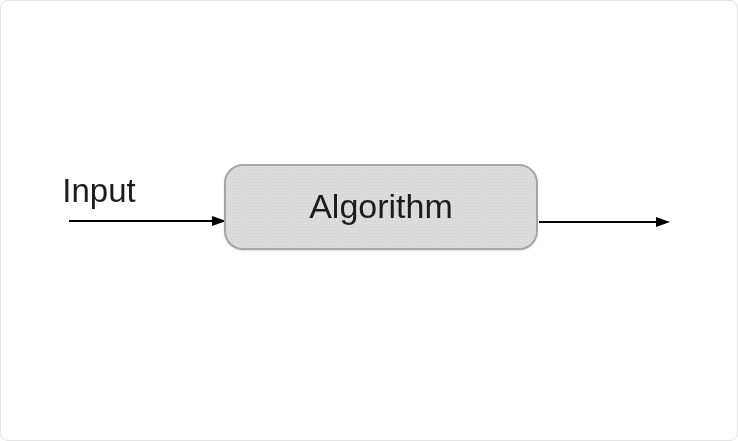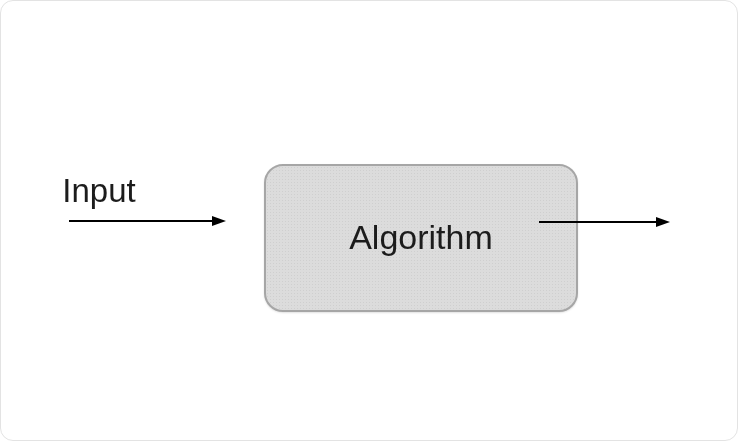--- a/index.html
+++ b/index.html
@@ -11,52 +11,51 @@
     font-family: "Liberation Sans", "DejaVu Sans", sans-serif;
     overflow: hidden;
   }
 
   .canvas {
     position: relative;
     width: 738px;
     height: 441px;
     background: #ffffff;
     border: 1px solid #e3e3e3;
-    border-radius: 13px;
+    border-radius: 8px;
   }
 
   .label {
     position: absolute;
     color: #1c1c1c;
     font-size: 33px;
     line-height: 1.1;
     text-align: center;
     white-space: nowrap;
   }
 
   .input-label  { left: 45px;  top: 172px; width: 106px; }
   .output-label { left: 578px; top: 169px; width: 113px; }
 
   .algorithm-box {
     position: absolute;
     left: 223px;
     top: 163px;
     width: 314px;
-    height: 148px;
+    height: 86px;
     background-color: #dcdcdc;
     
     background-image: radial-gradient(#cfcfcf 0.6px, rgba(0,0,0,0) 0.6px);
     background-size: 3px 3px;
     border: 2px solid #a6a6a6;
     border-radius: 19px;
     box-shadow: 0 1px 2px rgba(0,0,0,0.12);
     display: flex;
     align-items: center;
     justify-content: center;
-    margin-left: 40px;
   }
 
   .algorithm-box .box-label {
     color: #1c1c1c;
     font-size: 34px;
     line-height: 1;
     padding-bottom: 2px;
   }
 
   .arrow-line {

